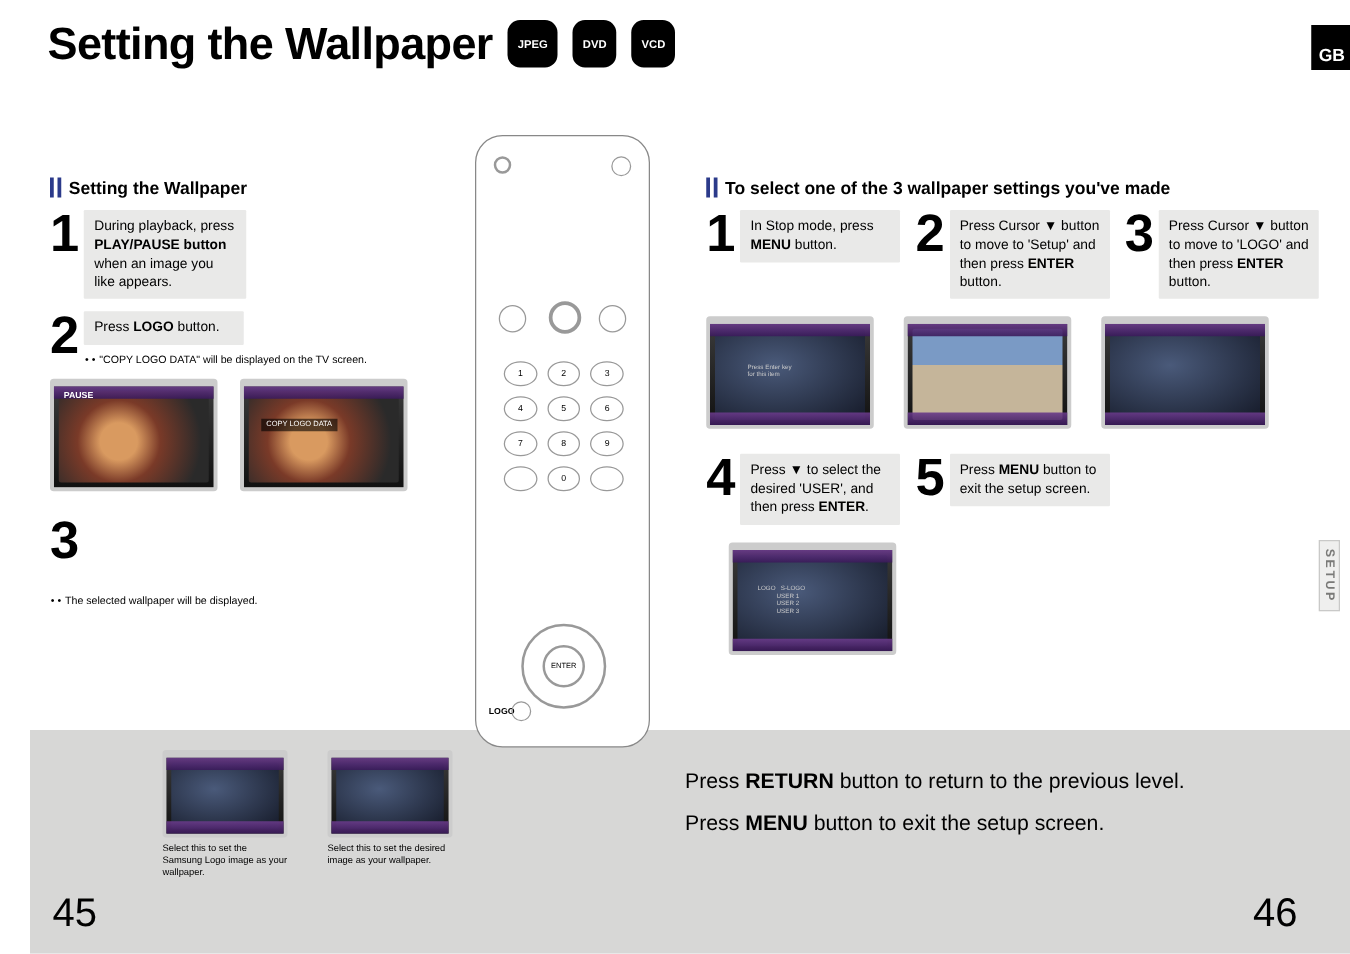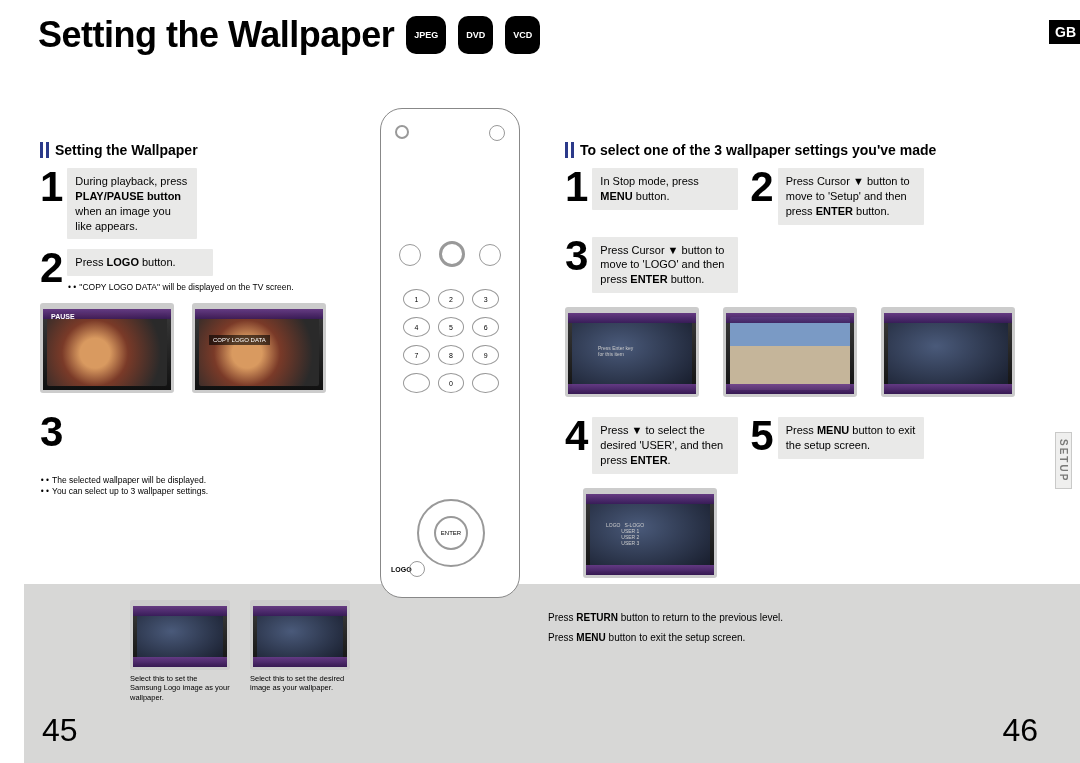--- a/index.html
+++ b/index.html
@@ -1,35 +1,35 @@
 <!DOCTYPE html>
 <html><head>
 <meta charset="utf-8">
 <style>
   * { box-sizing: border-box; margin: 0; padding: 0; }
   html, body { width: 1080px; height: 763px; background: #fff; font-family: Arial, Helvetica, sans-serif; }
   .page { position: relative; width: 1080px; height: 763px; }
   .white-area { position: absolute; left: 24px; top: 0; right: 0; height: 584px; background: #fff; }
   .grey-area { position: absolute; left: 24px; bottom: 0; right: 0; top: 584px; background: #d7d7d6; }
-  .gb { position: absolute; right: 0; top: 20px; background: #000; color: #fff; font-weight: bold; font-size: 14px; padding: 4px 4px 4px 6px; }
+  .gb { position: absolute; right: 0; top: 20px; background: #000; color: #fff; font-weight: bold; font-size: 14px; padding: 16px 4px 4px 6px; }
   .title-row { position: absolute; left: 38px; top: 14px; display: flex; align-items: center; gap: 12px; }
   .title { font-size: 36px; font-weight: 800; letter-spacing: -0.5px; color: #000; }
   .pill { background: #000; color: #fff; border-radius: 10px; font-size: 9px; padding: 14px 8px; font-weight: bold; }
   .subtitle { position: absolute; left: 62px; top: 64px; font-size: 9.5px; color: #000; }
   
   .section-h { display: flex; align-items: center; gap: 6px; font-size: 14px; font-weight: bold; color: #000; margin-bottom: 10px; }
   .bars { display: flex; gap: 3px; }
   .bars span { width: 3px; height: 16px; background: #2b3a8a; display: inline-block; }
   .col-left { position: absolute; left: 40px; top: 142px; width: 320px; }
   .col-right { position: absolute; left: 548px; top: 142px; right: 12px; margin-left: 17px; }
 
   .steps-row { display: flex; gap: 10px; flex-wrap: wrap; }
   .step { display: flex; align-items: flex-start; gap: 4px; }
   .step-num { font-size: 42px; font-weight: 800; line-height: 0.9; color: #000; }
-  .step-box { background: #e9e9e8; padding: 6px 8px; font-size: 11px; line-height: 1.35; width: 146px; border-radius: 1px; }
+  .step-box { background: #e9e9e8; padding: 6px 8px; font-size: 11px; line-height: 1.35; width: 128px; border-radius: 1px; }
   .step-box.wide { width: 130px; }
   .step-note { font-size: 8.5px; margin-top: 6px; padding-left: 6px; line-height: 1.3; }
   .step-note li::marker { content: "• "; }
   .step-note li { list-style: none; padding-left: 6px; position: relative; }
   .step-note li::before { content: "•"; position: absolute; left: 0; }
 
   .tv { width: 134px; height: 90px; background: linear-gradient(#3a3a3a,#111); border: 3px solid #ccc; border-top-width: 6px; border-radius: 3px; position: relative; overflow: hidden; }
   .tv-inner { position: absolute; inset: 4px; background: radial-gradient(ellipse at 40% 40%, #4a5a7a 0%, #1a2030 90%); border-radius: 2px; overflow: hidden; }
   .tv .bar { position: absolute; left: 0; right: 0; height: 10px; top: 0; background: linear-gradient(#6a3b8a,#3a1a5a); opacity: .9; }
   .tv .bar.bottom { top: auto; bottom: 0; }
@@ -40,22 +40,22 @@
   .remote .power { position: absolute; left: 14px; top: 16px; width: 14px; height: 14px; border: 2px solid #999; border-radius: 50%; }
   .remote .dpad { position: absolute; left: 36px; top: 390px; width: 68px; height: 68px; border: 2px solid #999; border-radius: 50%; }
   .remote .dpad::after { content: "ENTER"; position: absolute; left: 50%; top: 50%; transform: translate(-50%,-50%); font-size: 6px; width: 30px; height: 30px; border: 2px solid #999; border-radius: 50%; display: flex; align-items: center; justify-content: center; }
   .remote .numgrid { position: absolute; left: 22px; top: 180px; display: grid; grid-template-columns: repeat(3, 1fr); gap: 8px; width: 96px; }
   .remote .numgrid div { border: 1.5px solid #999; border-radius: 50%; height: 20px; font-size: 7px; display:flex;align-items:center;justify-content:center; }
   .remote .logo-btn { position: absolute; left: 10px; bottom: 24px; font-size: 7px; font-weight: bold; }
   .remote .tiny { position: absolute; border: 1.5px solid #999; border-radius: 50%; width: 16px; height: 16px; }
 
   .side-tab { position: absolute; right: 8px; top: 432px; writing-mode: vertical-rl; font-size: 10px; font-weight: bold; letter-spacing: 2px; color: #7a7a78; padding: 6px 2px; border: 1px solid #c9c9c8; background: #efefee; }
 
-  .bottom-left { position: absolute; left: 130px; top: 600px; display: flex; gap: 20px; }
-  .bottom-right { position: absolute; left: 548px; top: 608px; font-size: 10px; line-height: 2; }
+  .bottom-left { position: absolute; left: 130px; top: 600px; display: flex; gap: 32px; }
+  .bottom-right { position: absolute; left: 548px; top: 608px; font-size: 17px; line-height: 2; }
   .pagenum { position: absolute; bottom: 14px; font-size: 32px; color: #000; }
   .pagenum.left { left: 42px; }
   .pagenum.right { right: 42px; margin-top: 43px; }
 
   b { font-weight: 800; }
 </style>
 </head>
 <body>
 
 <div class="page">
@@ -108,21 +108,20 @@
       </div>
     </div>
 
     <div class="steps-row" style="margin-top:20px;">
       <div class="step">
         <div class="step-num">3</div>
       </div>
     </div>
     <ul class="step-note" style="margin-top:24px;">
       <li>The selected wallpaper will be displayed.</li>
-      <li>You can select up to 3 wallpaper settings.</li>
     </ul>
   </div>
 
   <div class="remote">
     <div class="power"></div>
     <div class="tiny" style="right:14px;top:16px;"></div>
     <div class="tiny" style="left:18px;top:135px;width:22px;height:22px;"></div>
     <div class="tiny" style="left:58px;top:132px;width:26px;height:26px;border-width:3px;"></div>
     <div class="tiny" style="right:18px;top:135px;width:22px;height:22px;"></div>
     <div class="numgrid">

